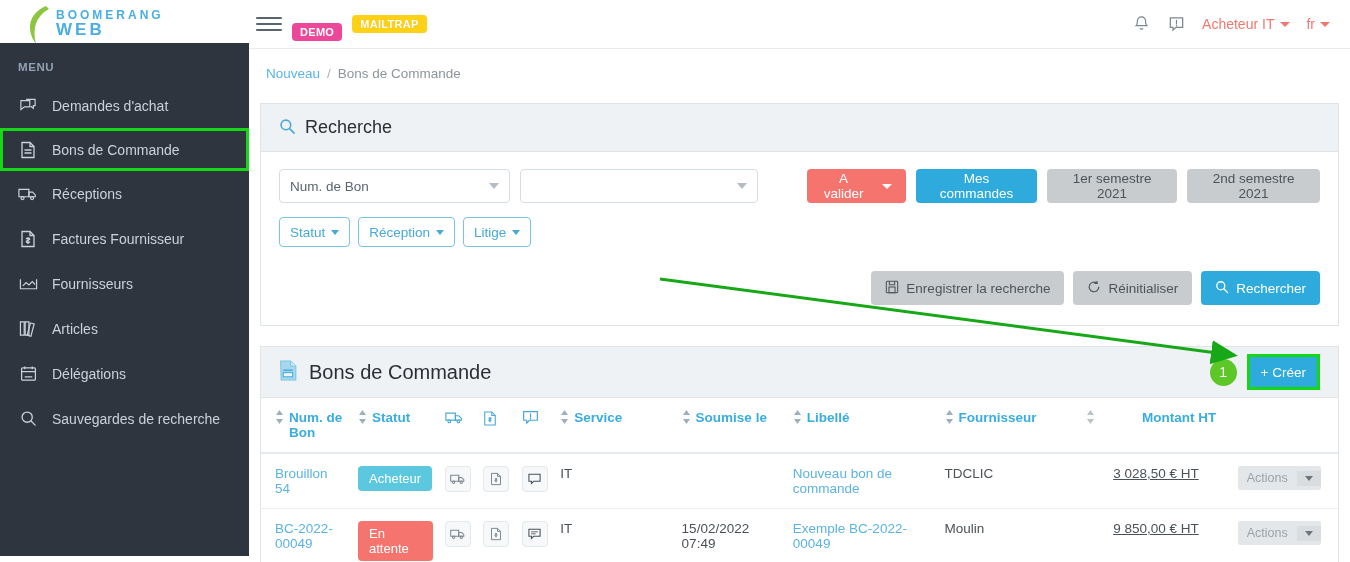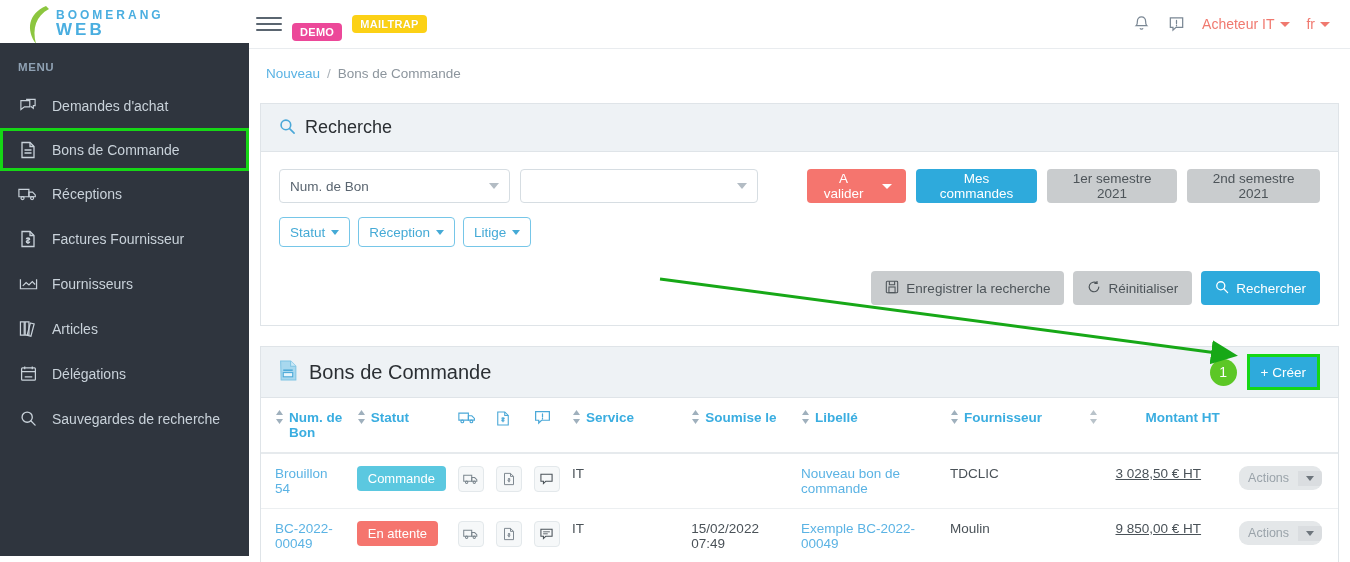--- a/index.html
+++ b/index.html
@@ -151,21 +151,21 @@
   .th-inner { display:flex; align-items:flex-start; gap:2px;}
   .link { color:#5bb3e4; text-decoration:none; cursor:pointer;}
   .pill { display:inline-block; color:#fff; border-radius:4px; padding:5px 11px; font-size:13px;}
   .pill-brouillon { background:#5bc8e0; }
   .pill-attente { background:#f5756e; }
   .icobox {
     width:26px;height:26px;border:1px solid #e3e8eb;border-radius:4px;background:#f6f8f9;
     display:inline-flex;align-items:center;justify-content:center;color:#7b868e;
   }
   .actions-btn {
-    display:inline-flex; align-items:center; border-radius:9px; overflow:hidden;
+    display:inline-flex; align-items:center; border-radius:2px; overflow:hidden;
     background:#e4e7e9; color:#9aa3aa; font-size:12.5px; cursor:pointer;
   }
   .actions-btn .ab-lbl { padding:5px 9px; }
   .actions-btn .ab-car { padding:5px 8px; background:#dadde0; display:flex;align-items:center;}
   .amount { text-align:center; white-space:nowrap; color:#3c444a;text-decoration:underline;}
 
   
   .annot { position:absolute; left:0; top:0; width:1350px; height:562px; pointer-events:none; }
 </style>
 </head>
@@ -518,21 +518,21 @@
               </span>
               <span>Montant HT</span>
             </div>
           </th>
           <th style="width:105px"></th>
         </tr>
       </thead>
       <tbody>
         <tr>
           <td style="padding-left:14px"><a class="link">Brouillon 54</a></td>
-          <td><span class="pill pill-brouillon">Commande</span></td>
+          <td><span class="pill pill-brouillon">Acheteur</span></td>
           <td>
             <span class="icobox">
               <svg width="16" height="12" viewBox="0 0 22 16" fill="none" stroke="#7b868e" stroke-width="1.4">
                 <path d="M1 3h11v8H1z"></path>
                   <path d="M12 6h4l3 3v2h-7z"></path>
                 <circle cx="5" cy="12.5" r="1.6"></circle>
                   <circle cx="15.5" cy="12.5" r="1.6"></circle>
               </svg>
             </span>
           </td>

